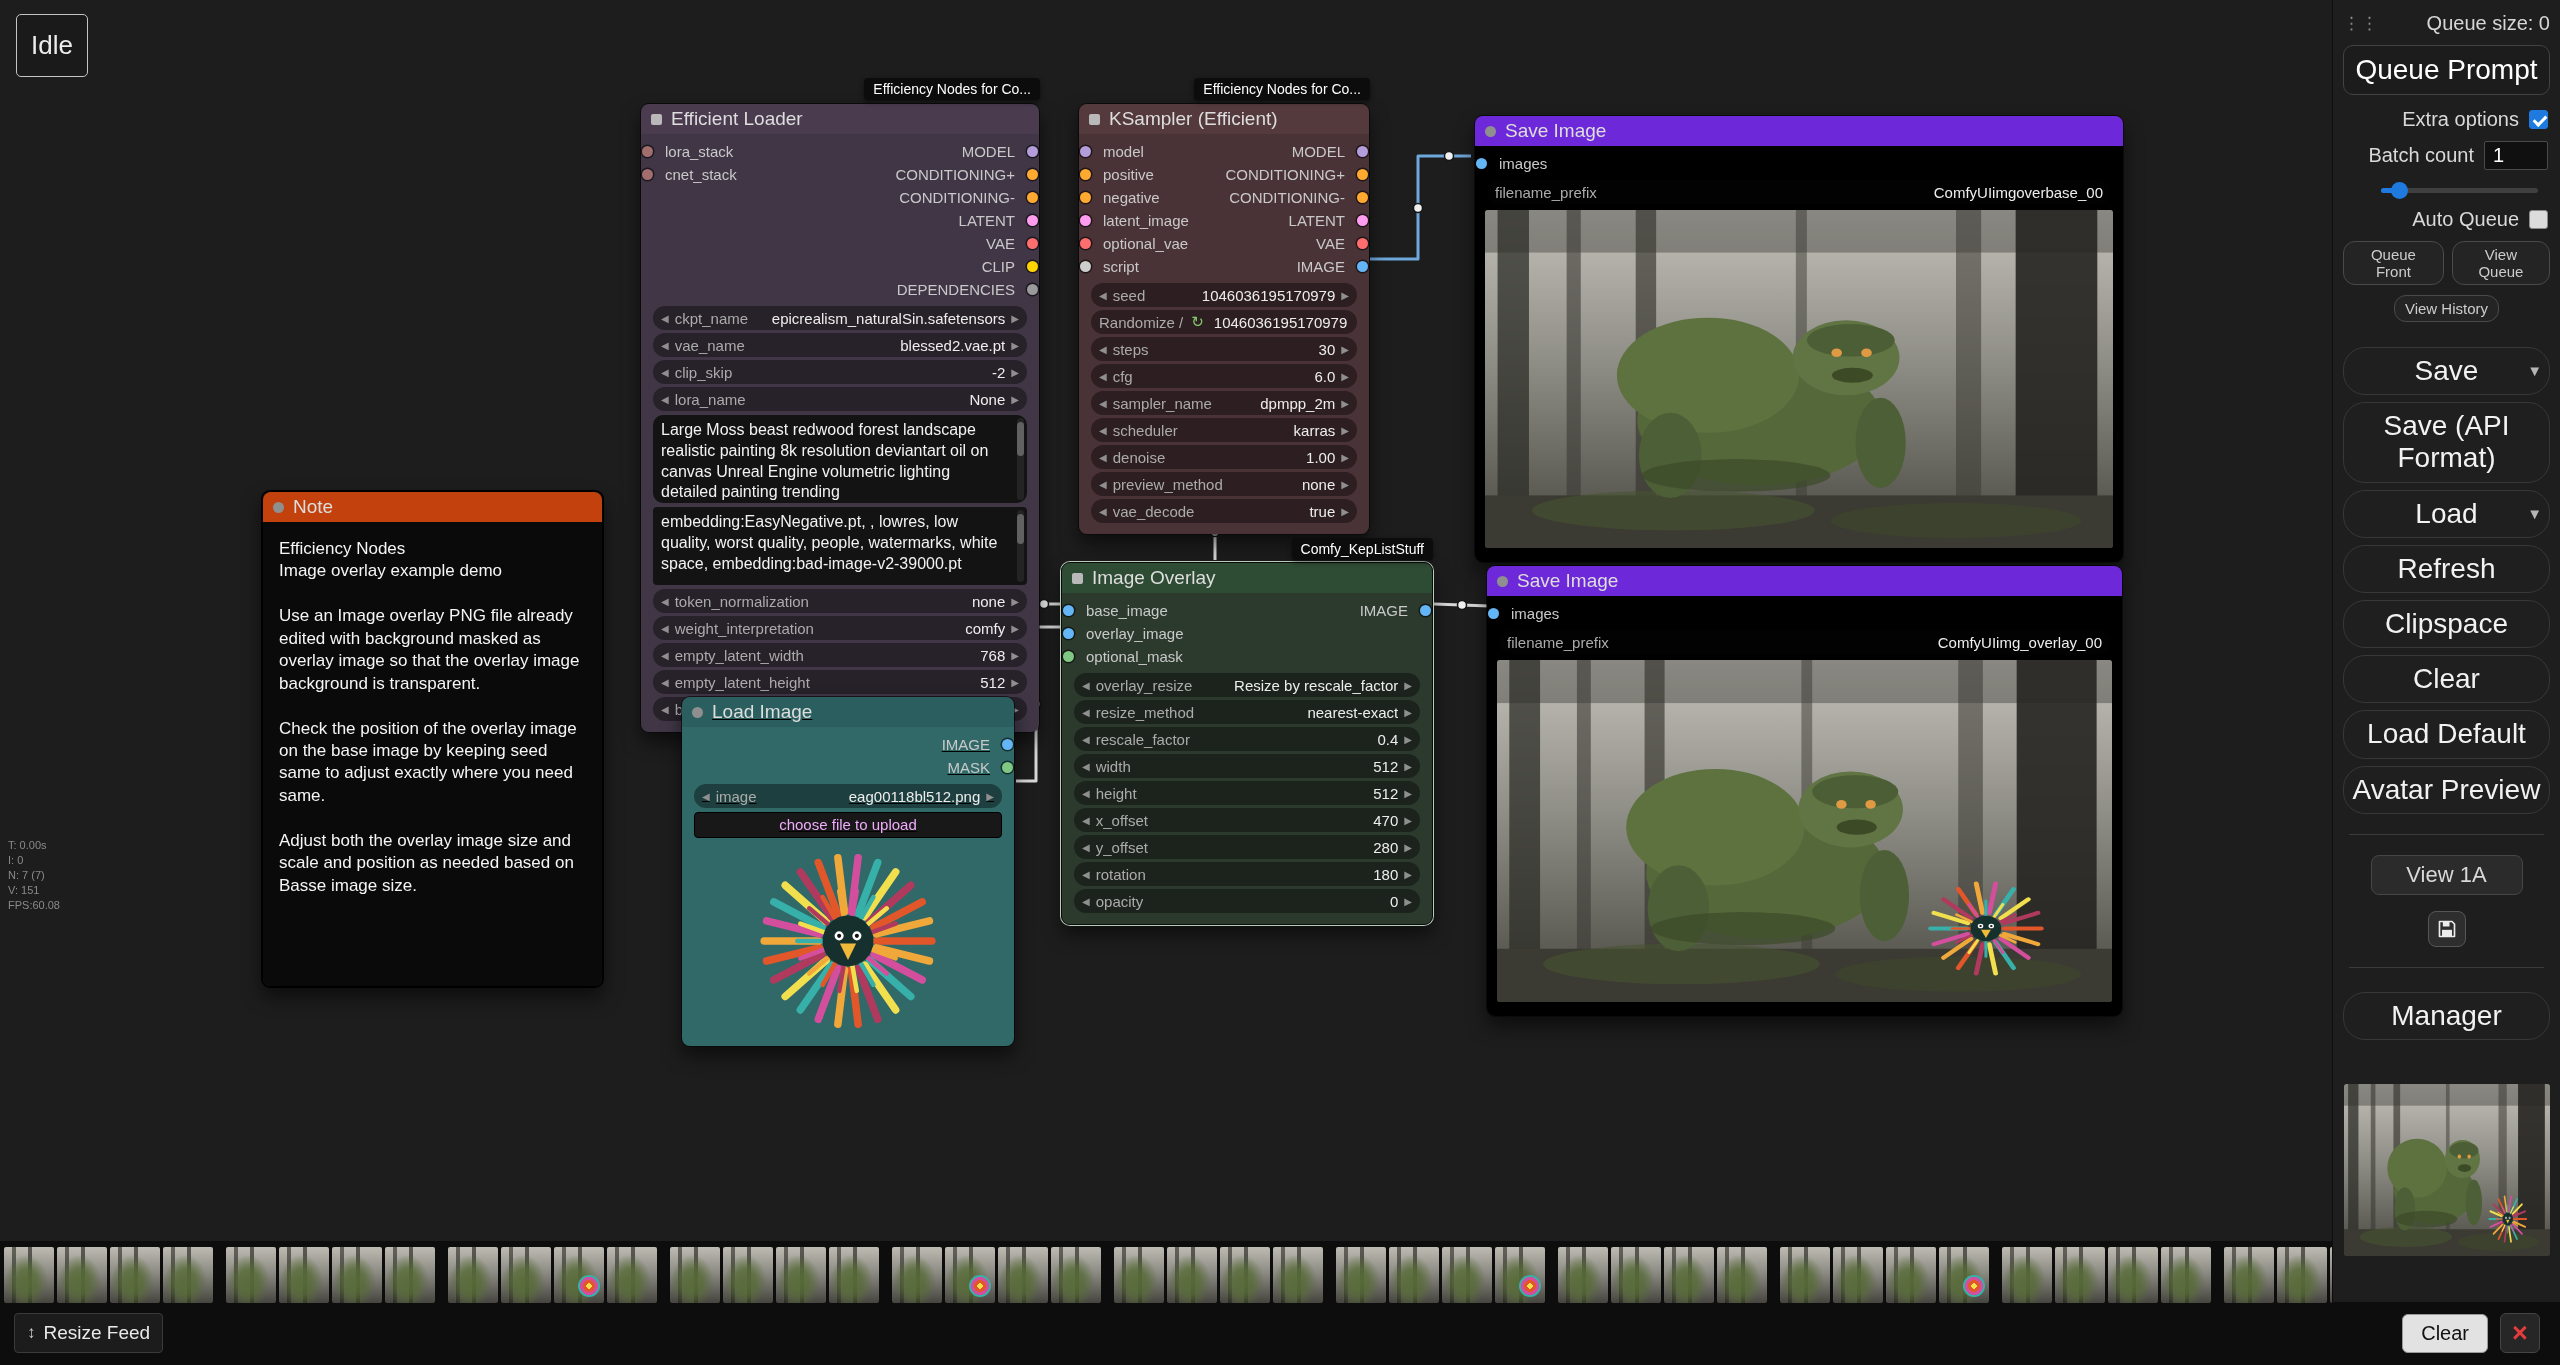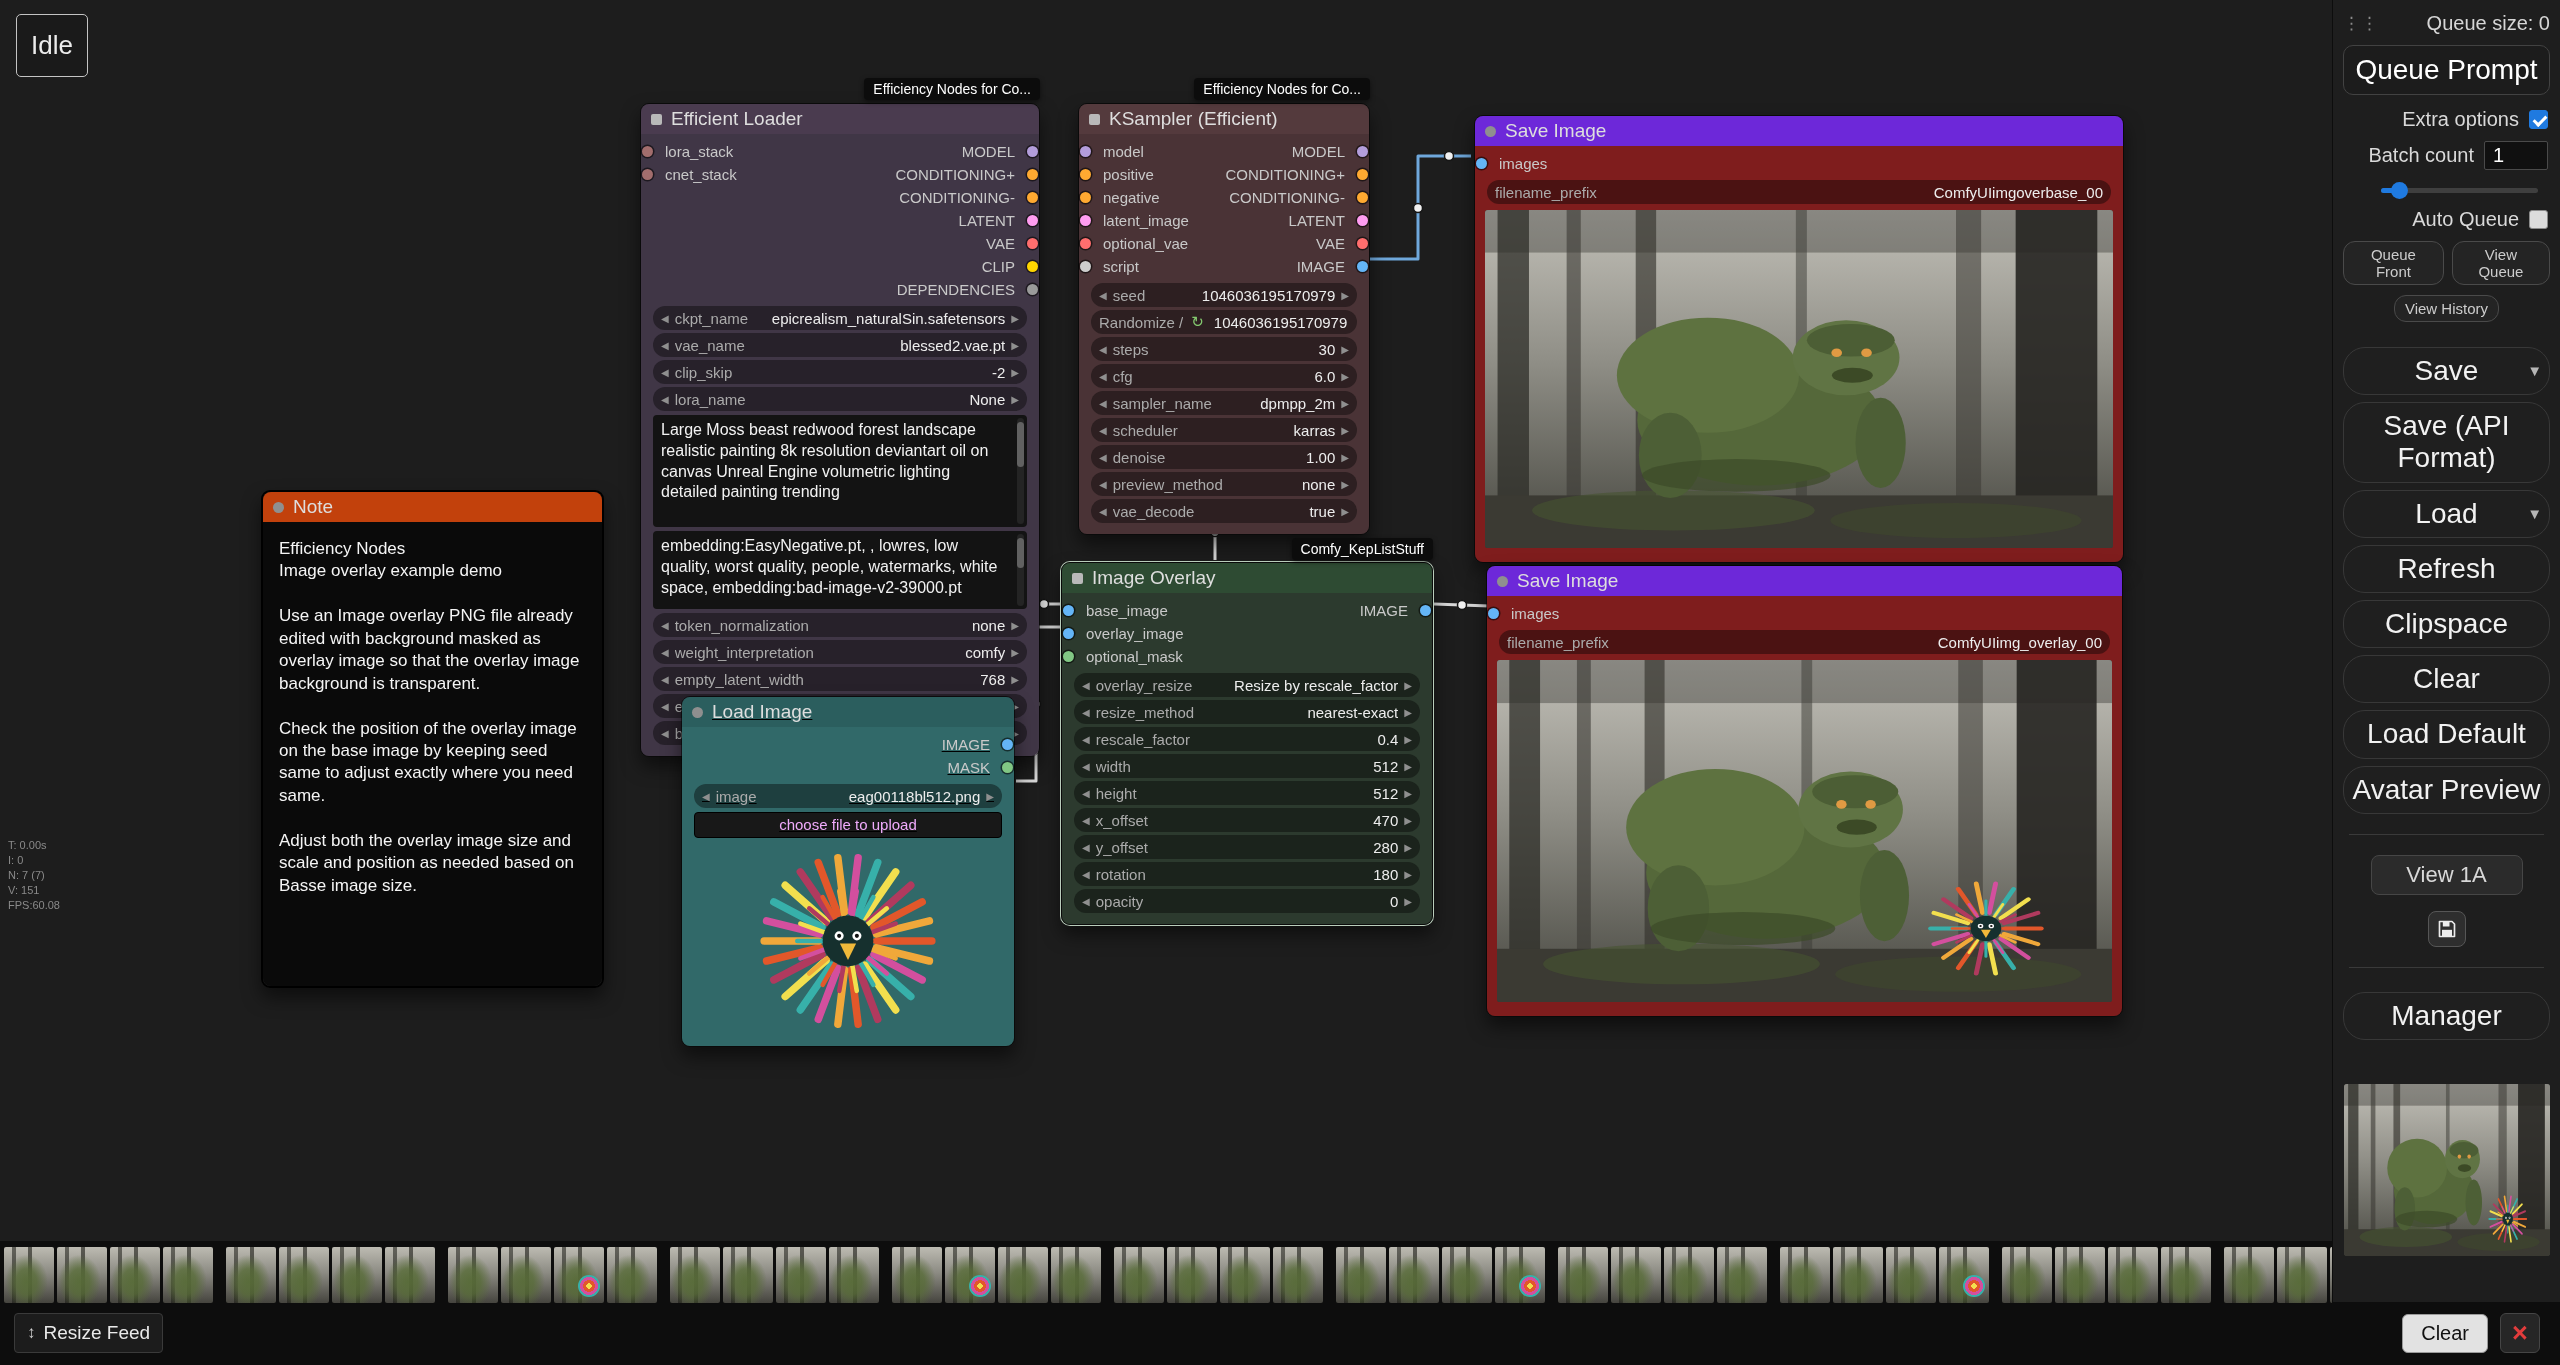--- a/index.html
+++ b/index.html
@@ -19,21 +19,21 @@
             padding:0 10px;font-size:19px;color:#dedede;white-space:nowrap;overflow:hidden}
   .ticon{width:11px;height:11px;flex:none;background:#b9b9b9}
   .ticon.sq{border-radius:2px}
   .ticon.ci{border-radius:50%;background:#8f8f8f}
   .nbody{border-radius:0 0 8px 8px;padding:4px 0 8px 0}
   .node--loader  .titlebar{background:#4a3b4f}  .node--loader  .nbody{background:#403646}
   .node--ksampler .titlebar{background:#543a3d} .node--ksampler .nbody{background:#4a3336}
   .node--overlay .titlebar{background:#2e4b33}  .node--overlay .nbody{background:#2c3a2e}
   .node--overlay{box-shadow:0 0 0 1px #b9cdbb,0 10px 18px rgba(0,0,0,.5)}
   .node--loadimg .titlebar{background:#2b5e5e}  .node--loadimg .nbody{background:#316969}
-  .node--save    .titlebar{background:#6d28d9}  .node--save    .nbody{background:#7f1d1d}
+  .node--save    .titlebar{background:#6d28d9}  .node--save    .nbody{background:#000000}
   .node--note{border:2px solid #000}
   .node--note    .titlebar{background:#c2410c}  .node--note    .nbody{background:#0a0a0a}
 
   .ports{padding:2px 0}
   .prow{height:23px;display:flex;align-items:center;justify-content:space-between;font-size:15px;color:#c9c9c9}
   .pin,.pout{display:flex;align-items:center;gap:7px}
   .pout{margin-left:auto}
   .pdot{width:11px;height:11px;border-radius:50%;flex:none;box-shadow:0 0 0 1.5px rgba(0,0,0,.55)}
   .pin .pdot{position:relative;left:-5px;margin-left:0}
   .pin{padding-left:6px}
@@ -420,21 +420,21 @@
           <span class="wlabel">clip_skip</span>
           <span class="wval">-2</span>
           <span class="warr">▶</span>
         </div>
         <div class="widget">
           <span class="warr">◀</span>
           <span class="wlabel">lora_name</span>
           <span class="wval">None</span>
           <span class="warr">▶</span>
         </div>
-        <div class="ta" style="height: 112px;">
+        <div class="ta" style="height: 88px; border-radius: 10px;">
           <div class="tatext">Large Moss beast redwood forest landscape realistic painting 8k resolution deviantart oil on canvas Unreal Engine volumetric lighting detailed painting trending</div>
           <div class="sbtrack">
             <div class="sbthumb"></div>
           </div>
         </div>
         <div class="ta" style="height: 78px;">
           <div class="tatext">embedding:EasyNegative.pt, , lowres, low quality, worst quality, people, watermarks, white space, embedding:bad-image-v2-39000.pt</div>
           <div class="sbtrack">
             <div class="sbthumb"></div>
           </div>

